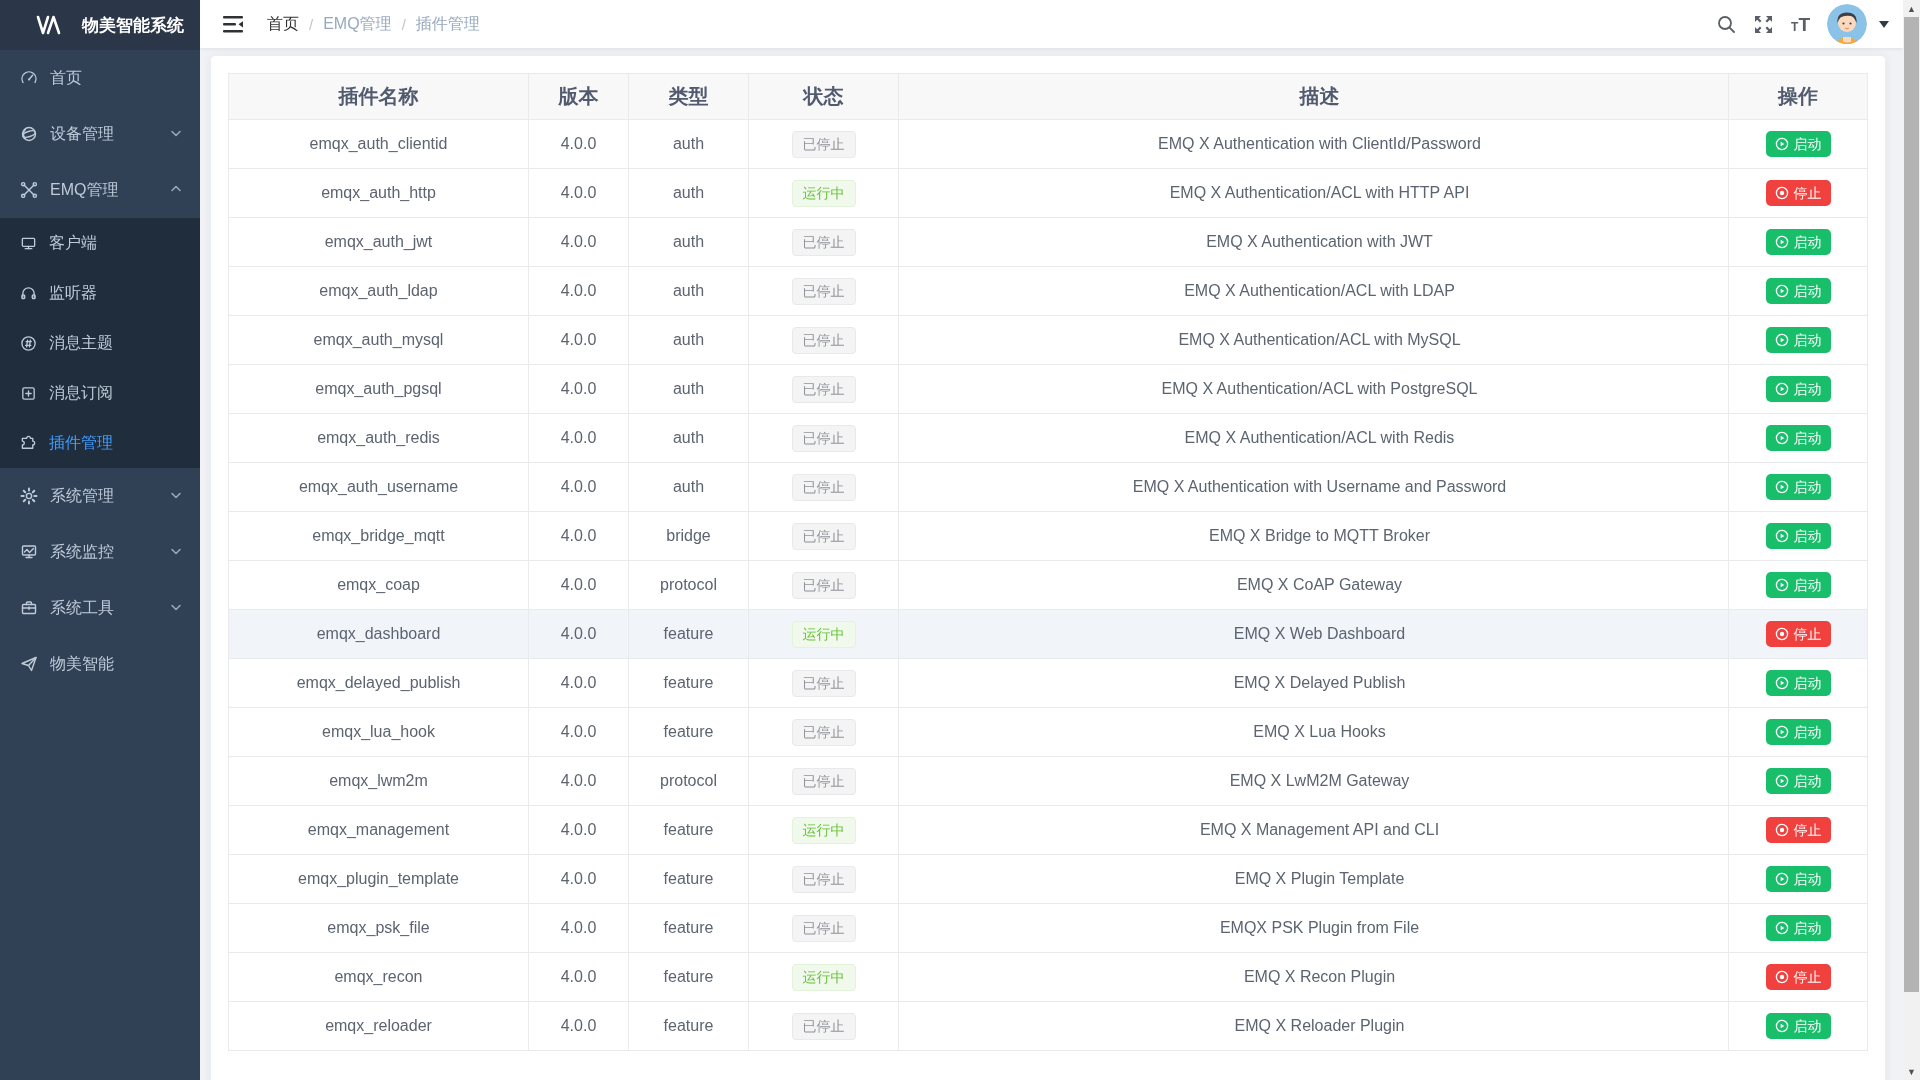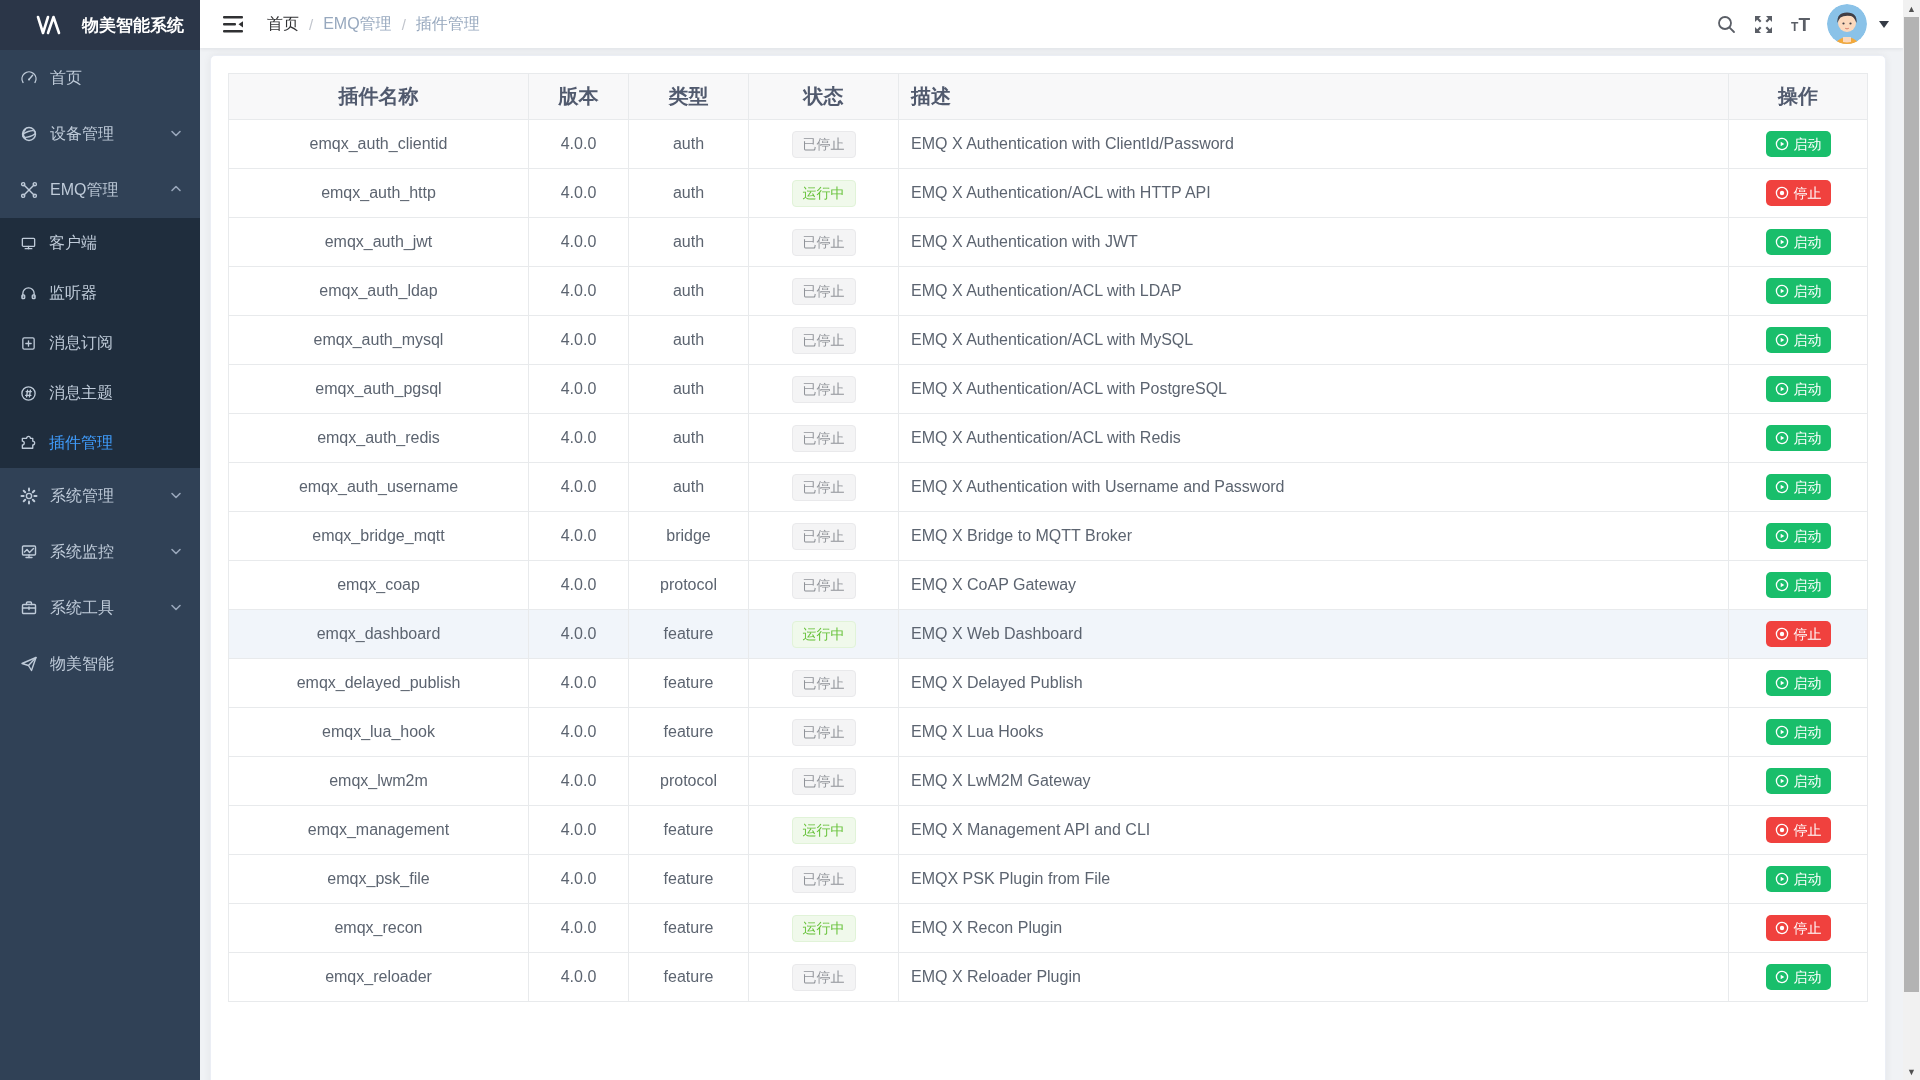--- a/index.html
+++ b/index.html
@@ -52,21 +52,21 @@
   .avatar-wrap{display:flex;align-items:center;margin-left:8px;cursor:pointer;}
   .avatar{width:40px;height:40px;border-radius:50%;overflow:hidden;flex:none;}
   .caret{margin-left:12px;display:flex;align-items:center;}
 
   
   .main{position:absolute;left:200px;top:48px;right:17px;bottom:0;background:var(--page-bg);}
   .card{margin:7px 17px 0 10px;background:#fff;border:1px solid #ebeef5;border-radius:5px;box-shadow:0 0 8px rgba(0,21,41,.06);padding:17px;height:1200px;}
   table{width:100%;border-collapse:collapse;table-layout:fixed;}
   th,td{border:1px solid var(--border);}
   th{background:var(--header-bg);color:var(--header-text);font-weight:bold;font-size:20px;height:46px;text-align:center;}
-  th.left,td.desc{text-align:left;padding-left:12px;}
+  th.left,td.desc{text-align:center;padding-left:12px;}
   td{height:49px;font-size:16px;color:var(--cell-text);text-align:center;}
   tr.hl td{background:#f1f5fa;}
   .badge{display:inline-block;padding:3px 10px;font-size:14px;line-height:19px;border-radius:4px;border:1px solid;}
   .badge.stopped{background:var(--stop-bg);border-color:var(--stop-border);color:var(--stop-text);}
   .badge.running{background:var(--run-bg);border-color:var(--run-border);color:var(--run-text);}
   .btn{display:inline-flex;align-items:center;gap:5px;padding:5px 9px;border:none;border-radius:5px;color:#fff;font-size:14px;line-height:16px;cursor:pointer;font-family:inherit;}
   .btn.start{background:var(--green);}
   .btn.stop{background:var(--red);}
   .btn svg{display:block;}
 
@@ -147,38 +147,38 @@
               <path d="M3 13 V9 a6 6 0 0 1 12 0 v4"></path>
               <rect x="2" y="10.5" width="3" height="4" rx="1"></rect>
               <rect x="13" y="10.5" width="3" height="4" rx="1"></rect>
             </svg>
         </span>
         <span>监听器</span>
       </div>
       <div class="menu-item">
         <span class="m-icon">
           <svg class="sicon" width="17" height="17" viewBox="0 0 18 18">
-              <rect x="3" y="3" width="12" height="12" rx="1.5"></rect>
-              <line x1="9" y1="6.2" x2="9" y2="11.8"></line>
-              <line x1="6.2" y1="9" x2="11.8" y2="9"></line>
-            </svg>
-        </span>
-        <span>消息订阅</span>
-      </div>
-      <div class="menu-item">
-        <span class="m-icon">
-          <svg class="sicon" width="17" height="17" viewBox="0 0 18 18">
               <circle cx="9" cy="9" r="7"></circle>
               <line x1="6.5" y1="7" x2="12" y2="7"></line>
               <line x1="6" y1="11" x2="11.5" y2="11"></line>
               <line x1="8" y1="5.5" x2="7" y2="12.5"></line>
               <line x1="11" y1="5.5" x2="10" y2="12.5"></line>
             </svg>
         </span>
         <span>消息主题</span>
+      </div>
+      <div class="menu-item">
+        <span class="m-icon">
+          <svg class="sicon" width="17" height="17" viewBox="0 0 18 18">
+              <rect x="3" y="3" width="12" height="12" rx="1.5"></rect>
+              <line x1="9" y1="6.2" x2="9" y2="11.8"></line>
+              <line x1="6.2" y1="9" x2="11.8" y2="9"></line>
+            </svg>
+        </span>
+        <span>消息订阅</span>
       </div>
       <div class="menu-item active">
         <span class="m-icon">
           <svg class="sicon" width="17" height="17" viewBox="0 0 18 18">
               <path d="M7 3.5 a2 2 0 0 1 4 0 h2.5 v3 a2 2 0 0 1 0 4 v3.5 h-11 v-3.5 a2 2 0 0 0 0 -4 v-3 z"></path>
             </svg>
         </span>
         <span>插件管理</span>
       </div>
     </div>
@@ -534,20 +534,34 @@
             <td class="desc">EMQ X Management API and CLI</td>
             <td><button class="btn stop">
                 <svg width="14" height="14" viewBox="0 0 14 14" fill="none" stroke="#fff" stroke-width="1.3">
                   <circle cx="7" cy="7" r="5.6"></circle>
                   <circle cx="7" cy="7" r="2.2" fill="#fff" stroke="none"></circle>
                 </svg>
                 <span>停止</span>
               </button></td>
           </tr>
           <tr>
+            <td>emqx_plugin_template</td>
+            <td>4.0.0</td>
+            <td>feature</td>
+            <td><span class="badge stopped">已停止</span></td>
+            <td class="desc">EMQ X Plugin Template</td>
+            <td><button class="btn start">
+                <svg width="14" height="14" viewBox="0 0 14 14" fill="none" stroke="#fff" stroke-width="1.3">
+                  <circle cx="7" cy="7" r="5.6"></circle>
+                  <path d="M5.7 4.8 L9.3 7 L5.7 9.2 Z" fill="#fff" stroke="none"></path>
+                </svg>
+                <span>启动</span>
+              </button></td>
+          </tr>
+          <tr>
             <td>emqx_psk_file</td>
             <td>4.0.0</td>
             <td>feature</td>
             <td><span class="badge stopped">已停止</span></td>
             <td class="desc">EMQX PSK Plugin from File</td>
             <td><button class="btn start">
                 <svg width="14" height="14" viewBox="0 0 14 14" fill="none" stroke="#fff" stroke-width="1.3">
                   <circle cx="7" cy="7" r="5.6"></circle>
                   <path d="M5.7 4.8 L9.3 7 L5.7 9.2 Z" fill="#fff" stroke="none"></path>
                 </svg>

